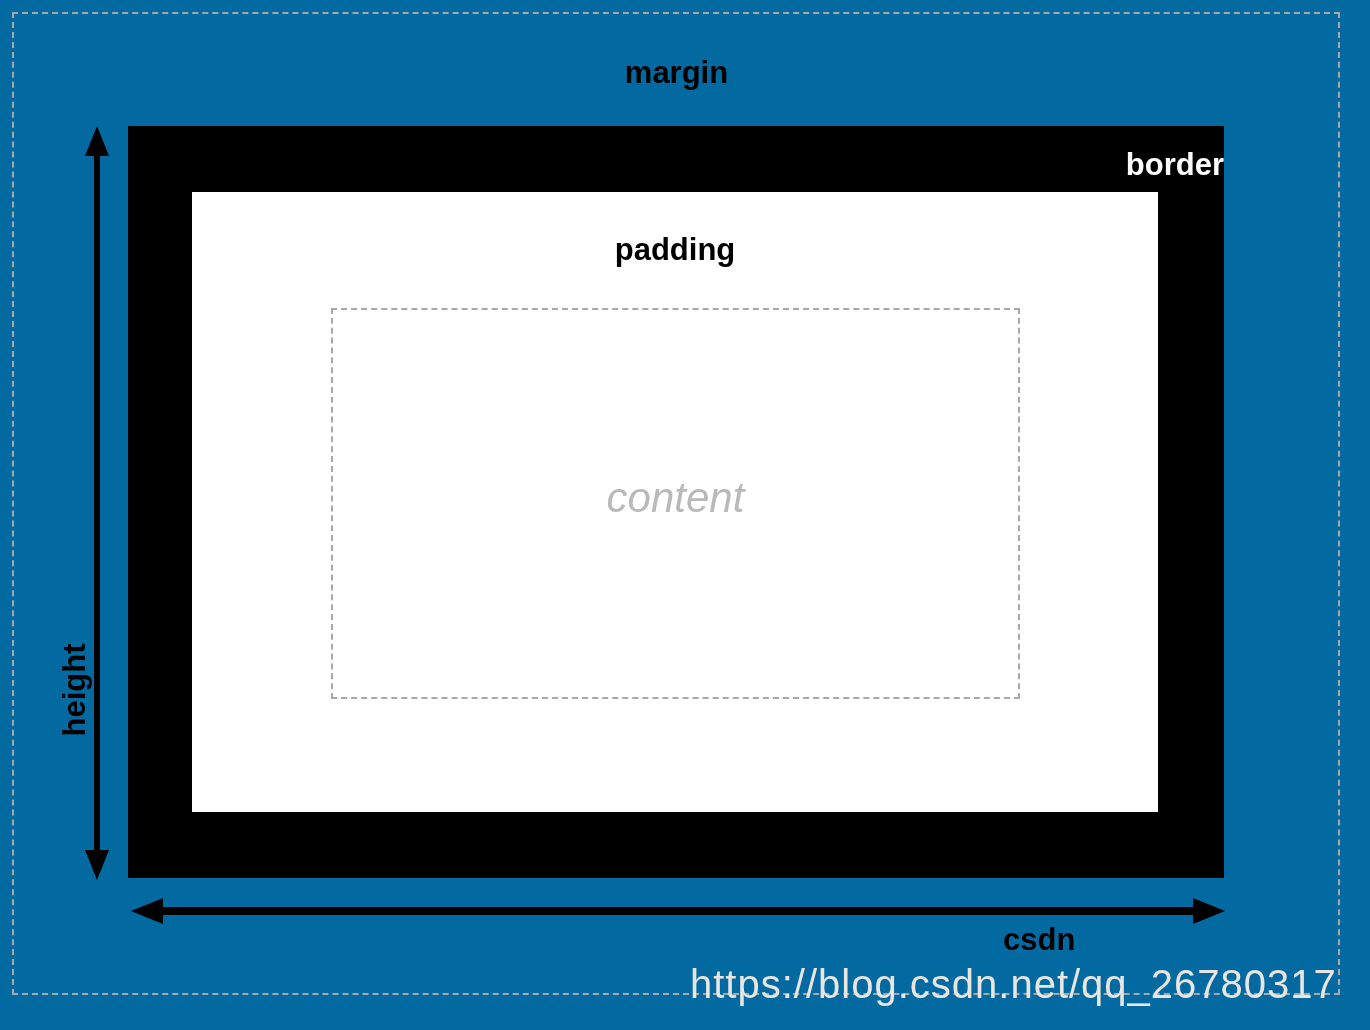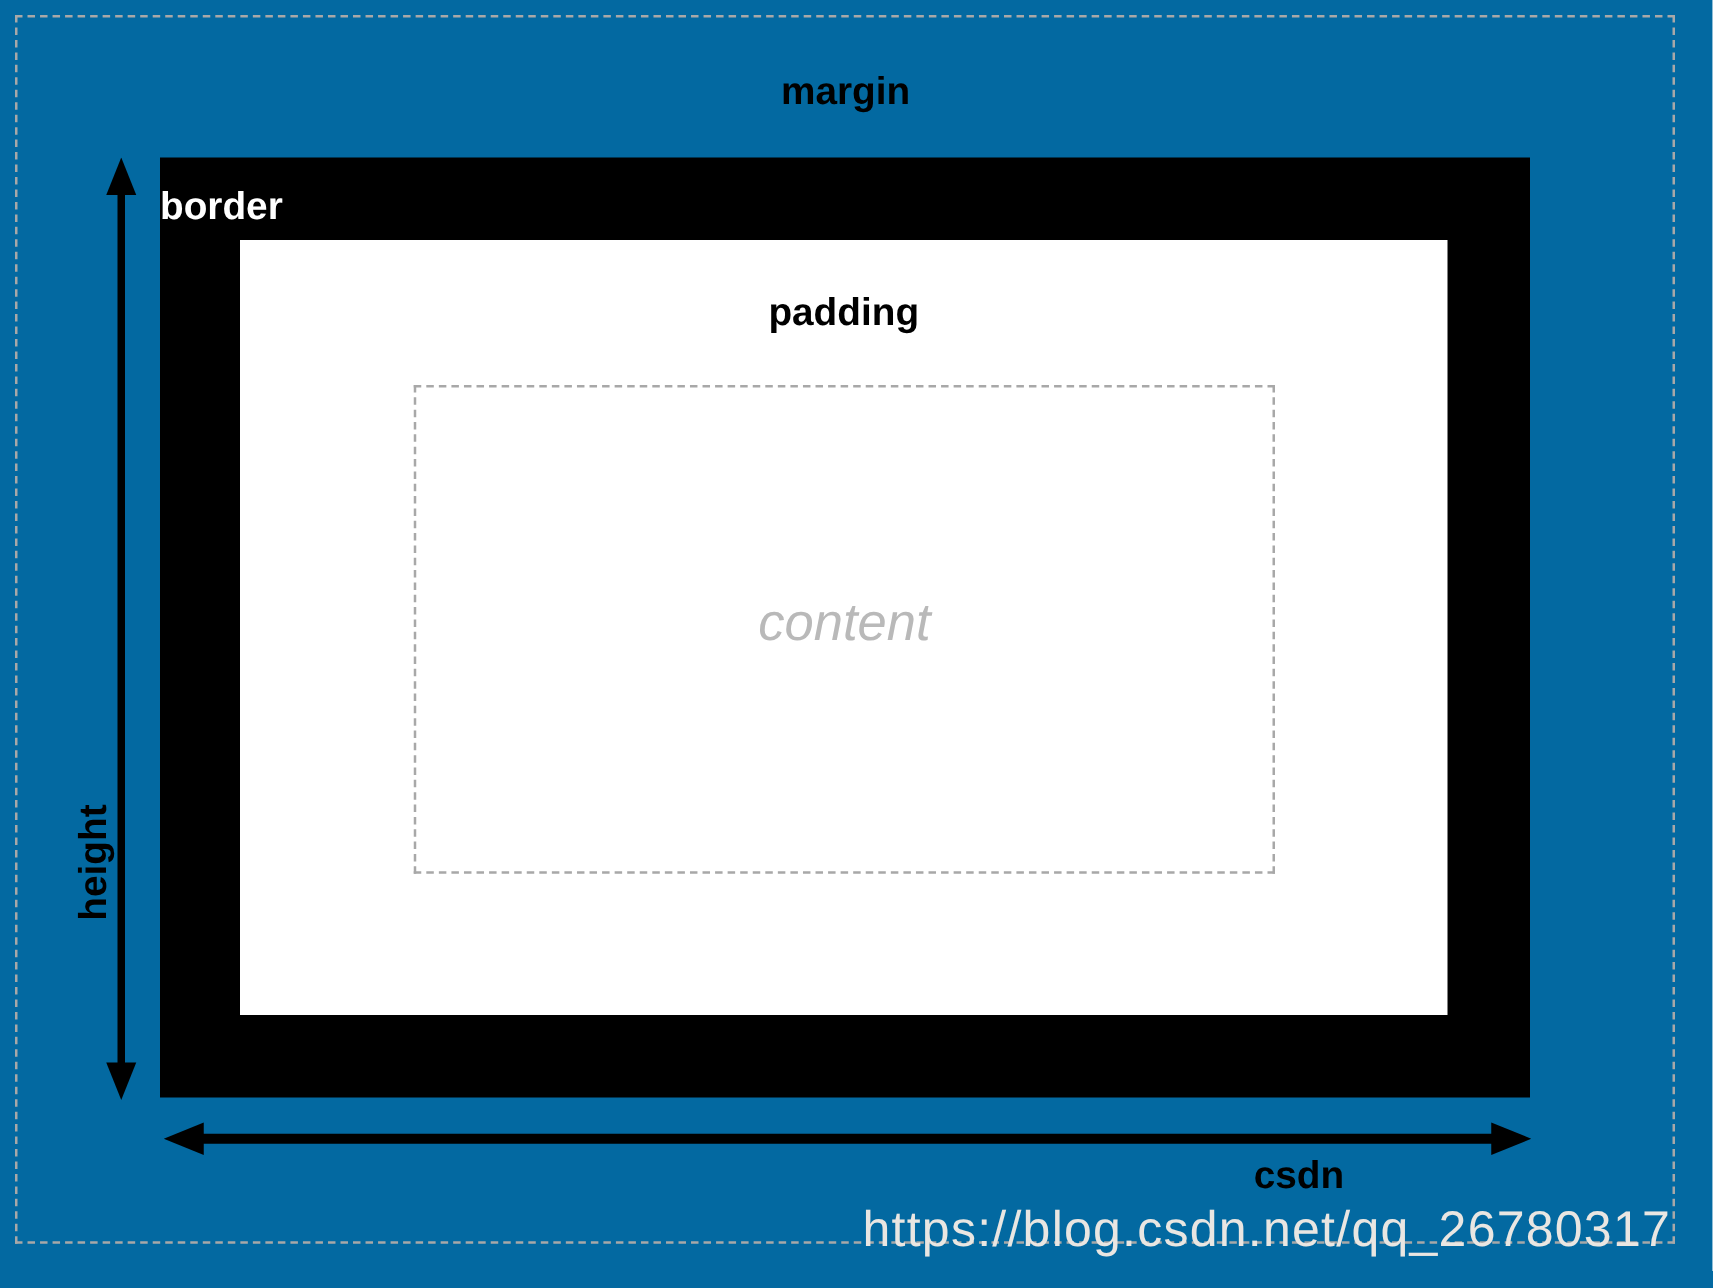--- a/index.html
+++ b/index.html
@@ -78,21 +78,21 @@
     top: 55px;
     width: 1353px;
     text-align: center;
     font-size: 31px;
     color: #000000;
   }
   .label-border {
     left: 128px;
     top: 147px;
     width: 1096px;
-    text-align: left;
+    text-align: right;
     font-size: 31px;
     color: #ffffff;
   }
   .label-padding {
     left: 192px;
     top: 232px;
     width: 966px;
     text-align: center;
     font-size: 31px;
     color: #000000;

